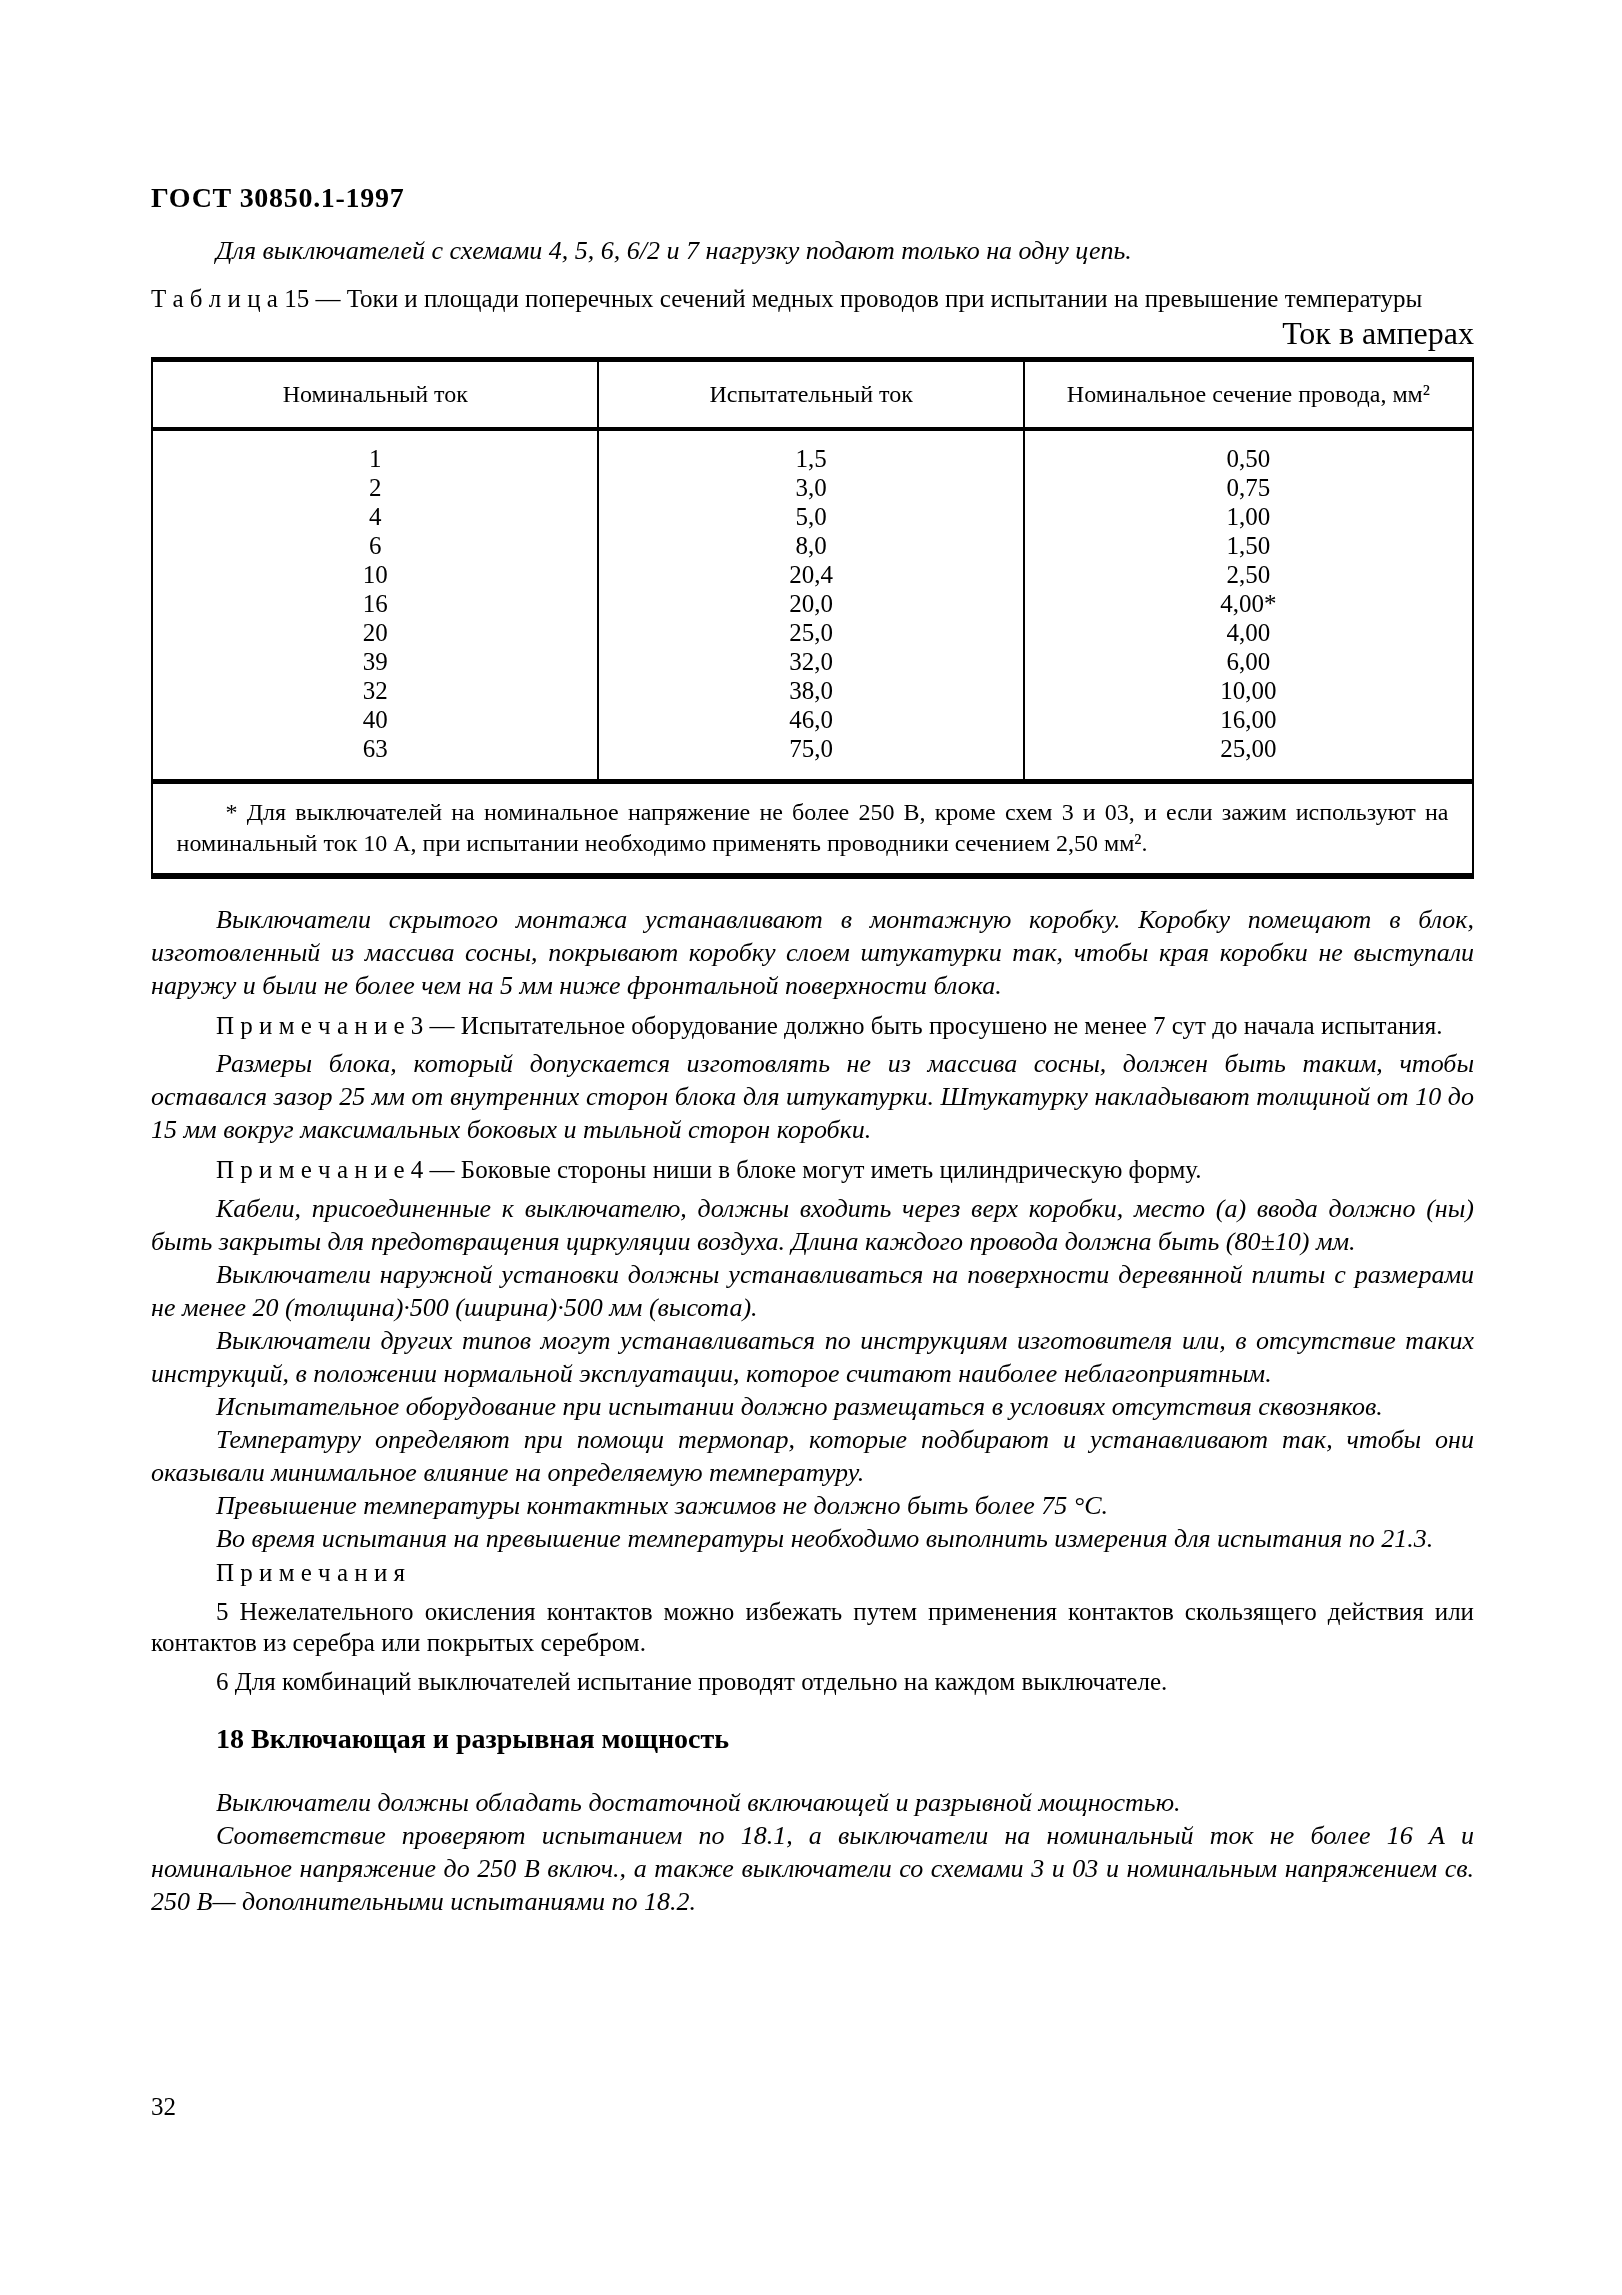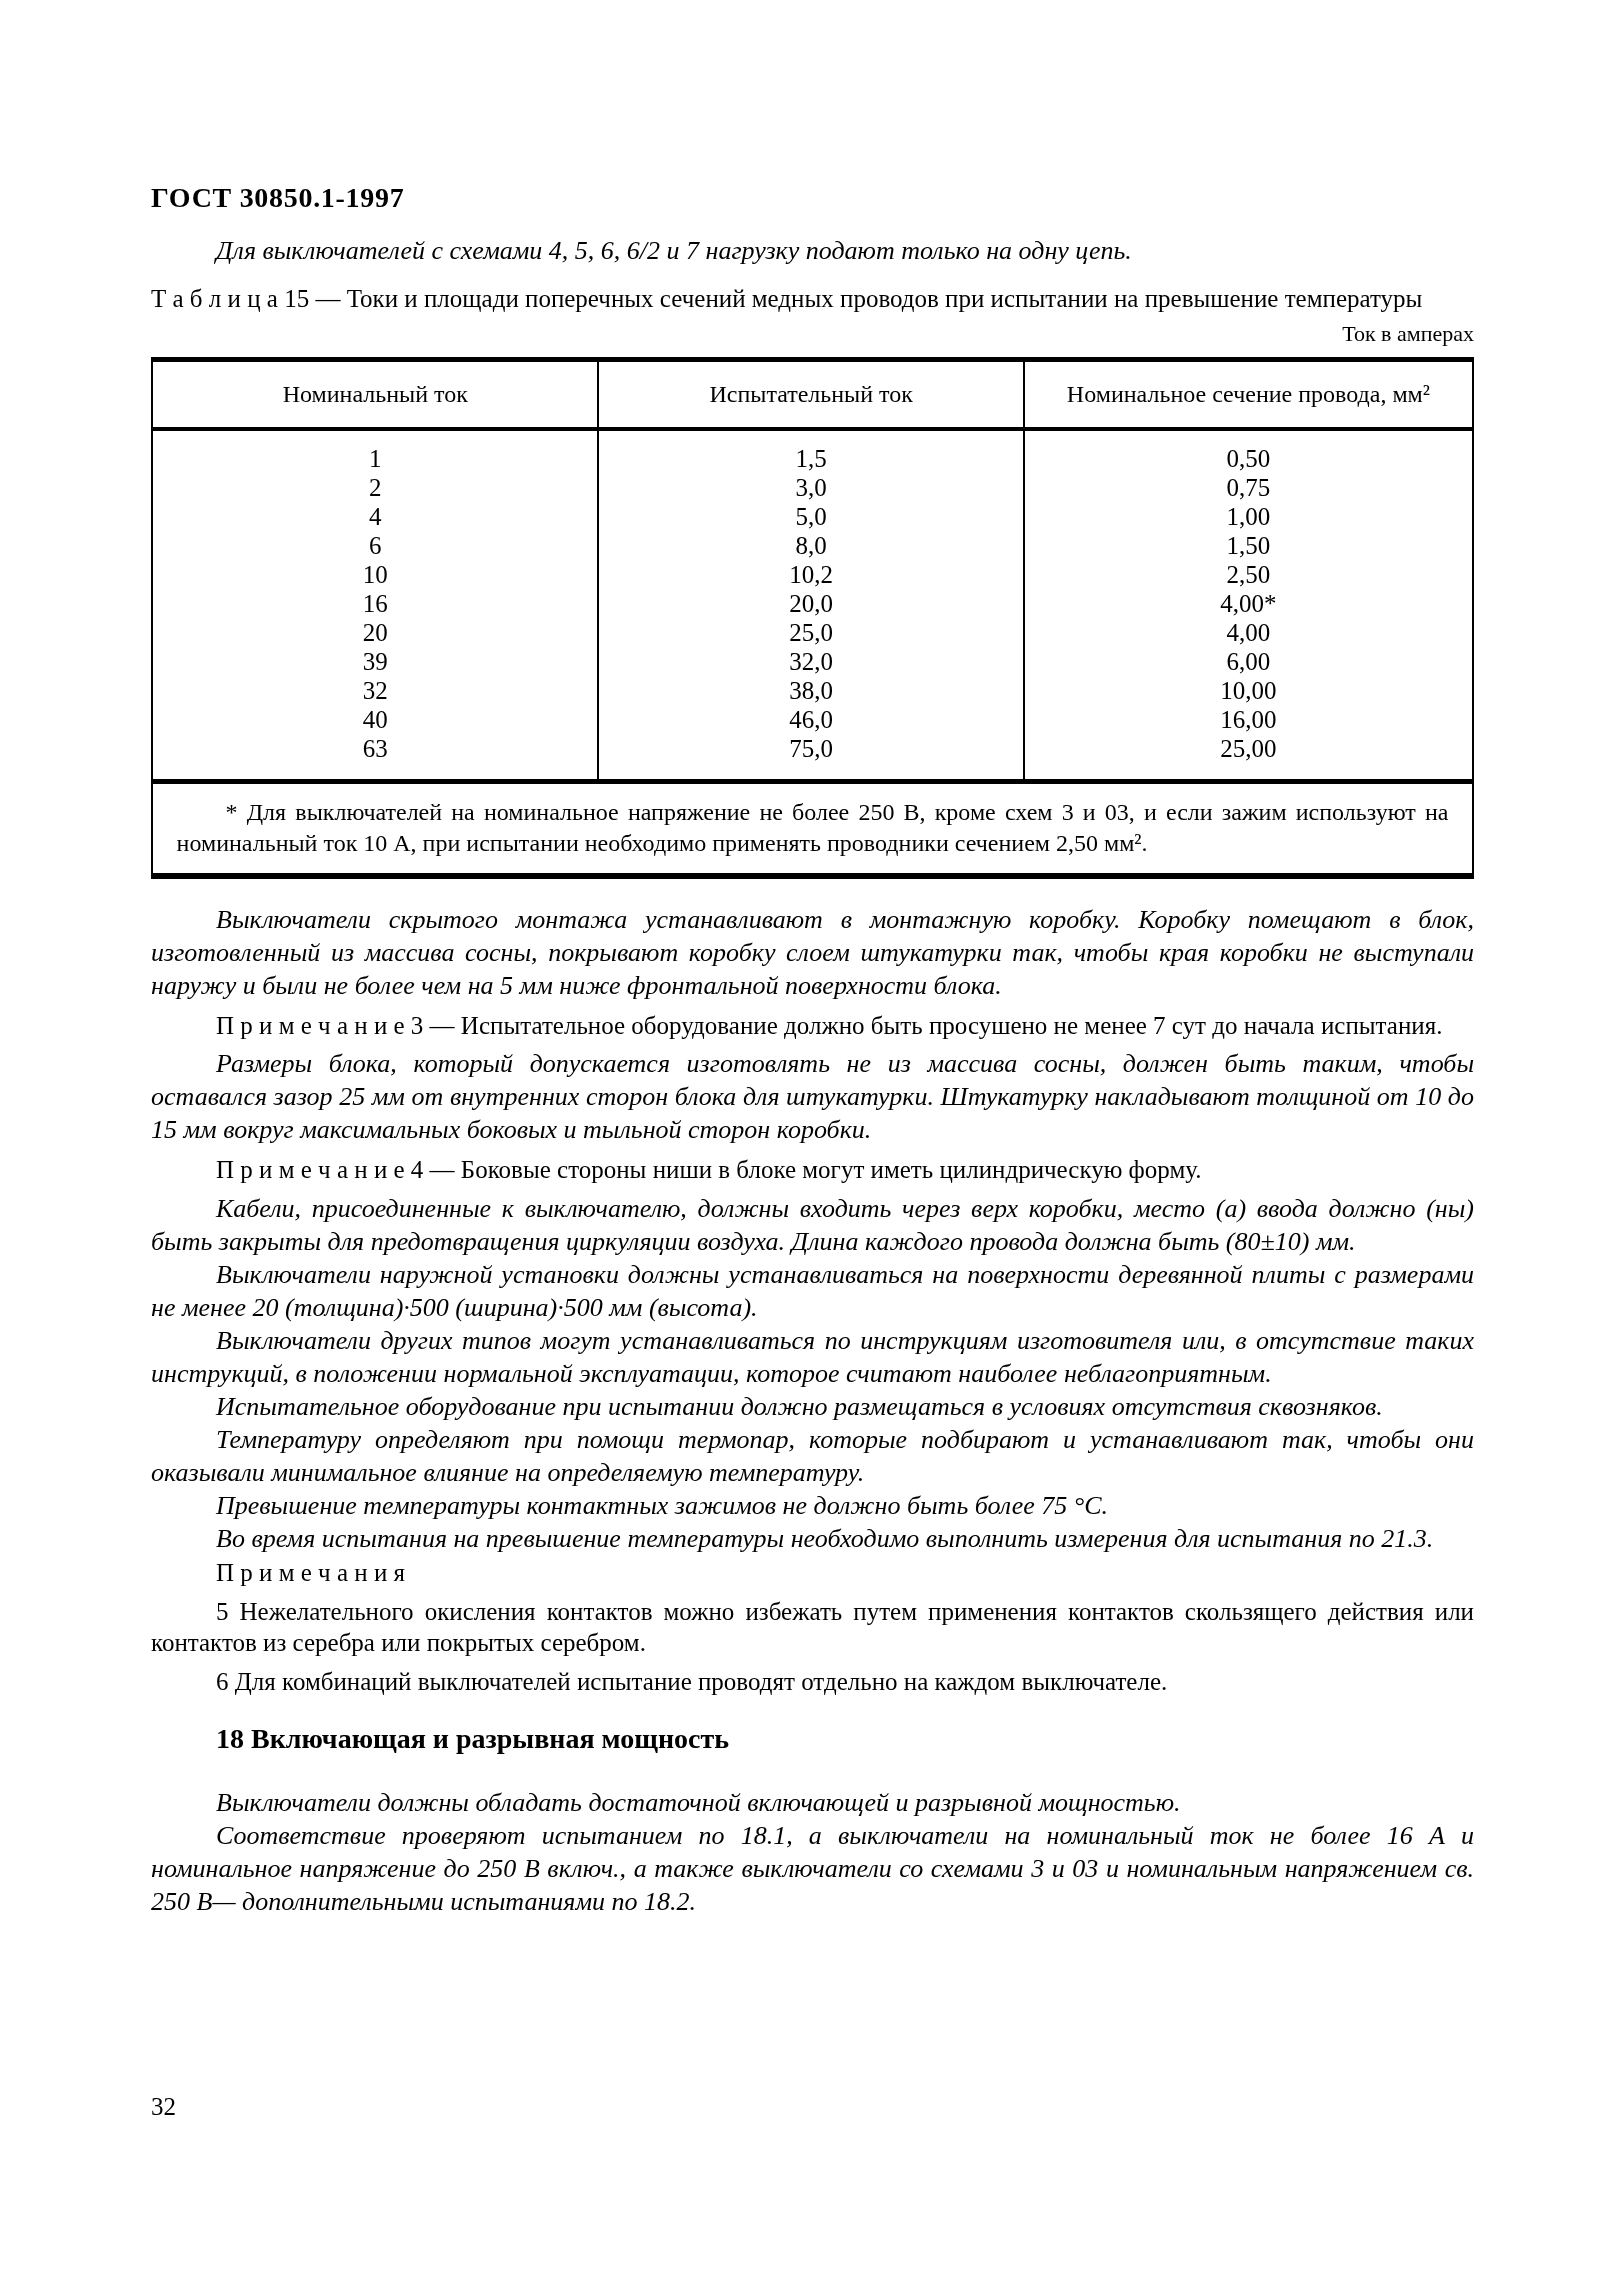--- a/index.html
+++ b/index.html
@@ -30,21 +30,21 @@
   .it { font-style: italic; }
   .intro { margin-bottom: 15.7px; }
   .caption {
     font-size: 25px;
     line-height: 33px;
     text-align: justify;
     text-indent: 0;
     margin: 0 0 3.9px 0;
   }
   .units {
-    font-size: 22px;
+    font-size: 32px;
     line-height: 29px;
     text-align: right;
     margin: 0 0 9.2px 0;
   }
   table.t15 {
     width: 100%;
     border-collapse: collapse;
     table-layout: fixed;
     border-top: 5.9px solid #000;
     border-bottom: 6.5px solid #000;
@@ -147,21 +147,21 @@
         <td class="num vr">5,0</td>
         <td class="num">1,00</td>
       </tr>
       <tr>
         <td class="num vr">6</td>
         <td class="num vr">8,0</td>
         <td class="num">1,50</td>
       </tr>
       <tr>
         <td class="num vr">10</td>
-        <td class="num vr">10,2</td>
+        <td class="num vr">20,4</td>
         <td class="num">2,50</td>
       </tr>
       <tr>
         <td class="num vr">16</td>
         <td class="num vr">20,0</td>
         <td class="num">4,00*</td>
       </tr>
       <tr>
         <td class="num vr">20</td>
         <td class="num vr">25,0</td>

